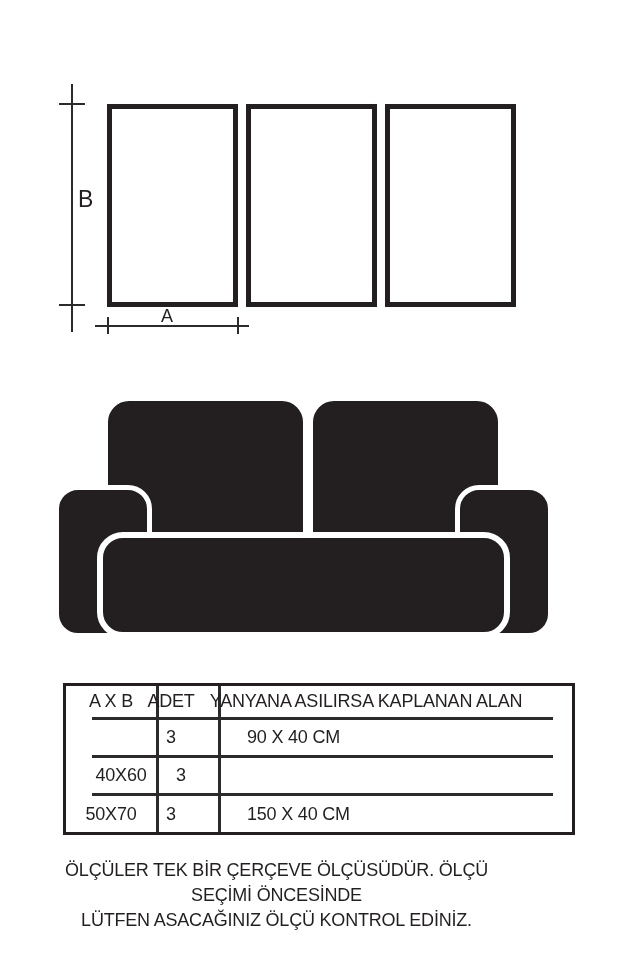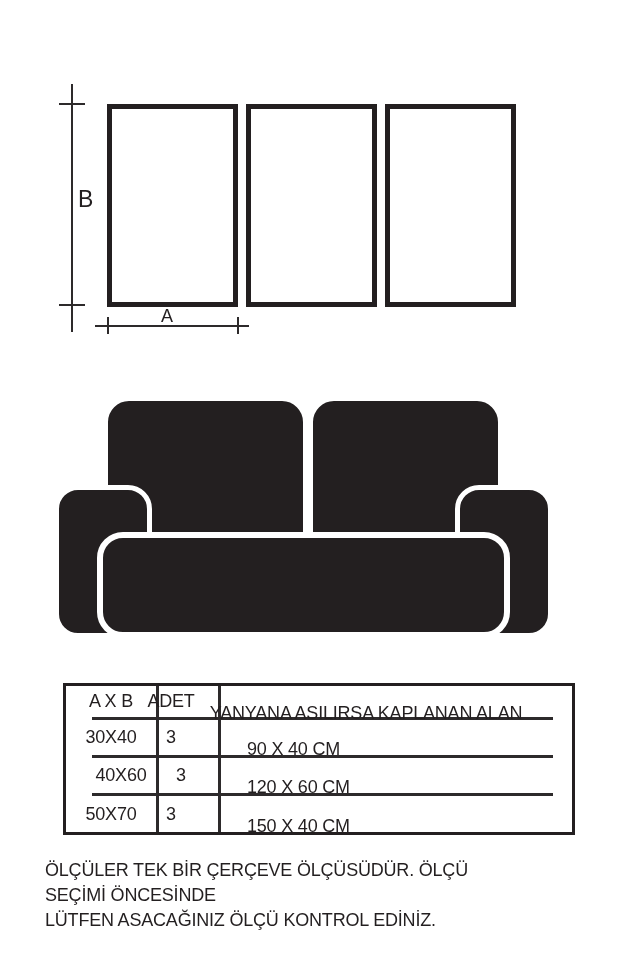--- a/index.html
+++ b/index.html
@@ -35,29 +35,29 @@
   
   .size-table { position:absolute; left:63px; top:683px; width:512px; height:152px; border:3px solid var(--ink); background:var(--bg); }
   .vline { position:absolute; top:0; bottom:0; width:3px; background:var(--line); }
   .vline.v1 { left:90px; } .vline.v2 { left:152px; }
   .hline { position:absolute; left:26px; width:461px; height:3px; background:var(--line); }
   .hline.h1 { top:31px; } .hline.h2 { top:69px; } .hline.h3 { top:107px; }
   .tcell { position:absolute; display:flex; align-items:center; justify-content:center;
            font-size:18px; color:var(--ink); white-space:nowrap; letter-spacing:-0.2px; }
   .c1 { left:0; width:90px; }
   .c2 { left:80px; width:50px; }
-  .c3 { left:155px; width:290px;margin-top:12px; }
+  .c3 { left:155px; width:290px; }
   .c3.dataL { justify-content:flex-start; padding-left:26px; }
   .r0 { top:0; height:31px; }
   .r1 { top:34px; height:35px; }
   .r2 { top:72px; height:35px;padding-left:20px; }
   .r3 { top:110px; height:36px;text-align:right; }
 
   
-  .footer { position:absolute; left:0; top:858px; width:508px; 
+  .footer { position:absolute; left:0; top:858px; width:508px; text-align:center;
             font-size:18px; line-height:25px; color:var(--ink); letter-spacing:-0.2px;padding-left:45px; }
 </style>
 </head>
 <body>
 
 <div class="canvas">
 
   <div class="dim-b-line"></div>
   <div class="dim-b-tick t1"></div>
   <div class="dim-b-tick t2"></div>
@@ -84,27 +84,25 @@
     <div class="vline v1"></div>
     <div class="vline v2"></div>
     <div class="hline h1"></div>
     <div class="hline h2"></div>
     <div class="hline h3"></div>
 
     <div class="tcell c1 r0">A X B</div>
     <div class="tcell c2 r0">ADET</div>
     <div class="tcell c3 r0">YANYANA ASILIRSA KAPLANAN ALAN</div>
 
-    <div class="tcell c1 r1">30X40</div>
     <div class="tcell c2 r1">3</div>
     <div class="tcell c3 r1 dataL">90 X 40 CM</div>
 
     <div class="tcell c1 r2">40X60</div>
     <div class="tcell c2 r2">3</div>
-    <div class="tcell c3 r2 dataL">120 X 60 CM</div>
 
     <div class="tcell c1 r3">50X70</div>
     <div class="tcell c2 r3">3</div>
     <div class="tcell c3 r3 dataL">150 X 40 CM</div>
   </div>
 
   <div class="footer">
     <div>ÖLÇÜLER TEK BİR ÇERÇEVE ÖLÇÜSÜDÜR. ÖLÇÜ SEÇİMİ ÖNCESİNDE</div>
     <div>LÜTFEN ASACAĞINIZ ÖLÇÜ KONTROL EDİNİZ.</div>
   </div>

